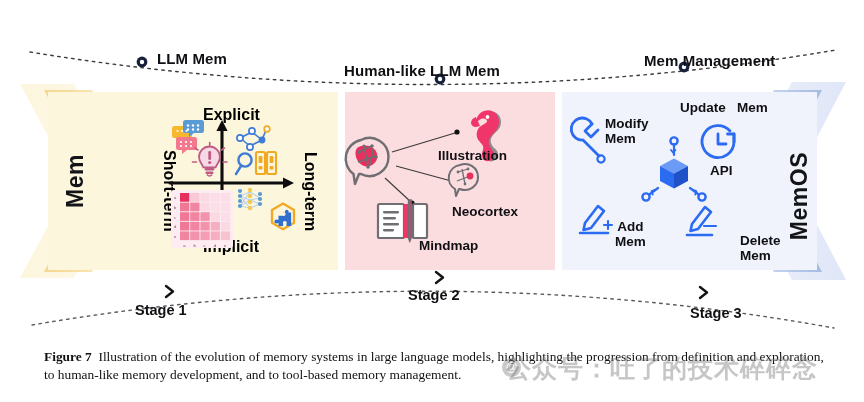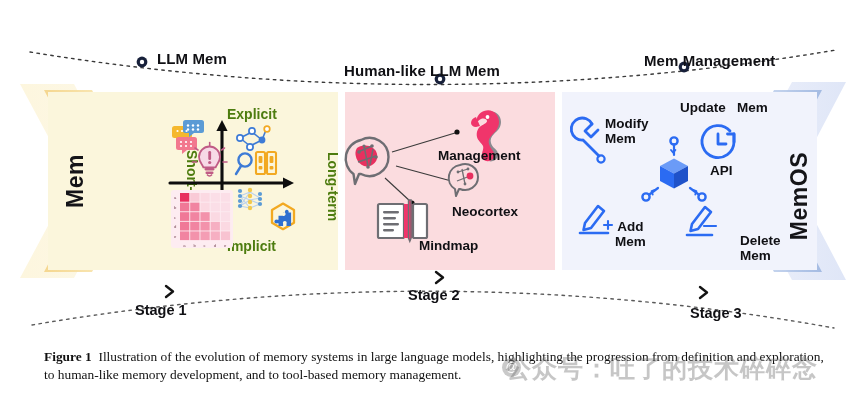--- a/index.html
+++ b/index.html
@@ -24,21 +24,21 @@
   #panel2{left:345px;width:210px;background:#FBDCDF;}
   #panel3{left:562px;width:255px;background:#F1F3FC;}
 
   .side-word{position:absolute;font-weight:bold;color:#141418;
              writing-mode:vertical-rl;transform:rotate(180deg);
              letter-spacing:.5px;}
   #mem-word{left:62px;top:154px;font-size:23px;}
   #memos-word{left:786px;top:152px;font-size:23px;}
 
   
-  .axis-word{position:absolute;font-weight:bold;font-size:14px;color:#4d7c0f;white-space:nowrap;margin-left:24px;}
+  .axis-word{position:absolute;font-weight:bold;font-size:16px;color:#000000;white-space:nowrap;}
   .axis-word.vert{writing-mode:vertical-rl;}
 
   .q-icon{position:absolute;}
 
   
   .s2-label{position:absolute;font-weight:bold;font-size:13.5px;color:#101014;white-space:nowrap;}
   
   .s3-label{position:absolute;font-weight:bold;font-size:13.5px;color:#101014;
             white-space:nowrap;text-align:right;line-height:15px;}
 
@@ -377,21 +377,21 @@
         <g fill="#6E6E73">
           <rect x="383" y="211" width="16" height="2.4" rx="1.1"></rect>
           <rect x="383" y="217" width="13" height="2.4" rx="1.1"></rect>
           <rect x="383" y="223" width="16" height="2.4" rx="1.1"></rect>
           <rect x="383" y="229" width="11" height="2.4" rx="1.1"></rect>
         </g>
         <path d="M408.5 200 l2.6 0 l0 38 l-1.3 3.4 l-1.3 -3.4 Z" fill="#F0356B" stroke="#6E6E73" stroke-width="1.4"></path>
       </g>
     </svg>
 
-    <div class="s2-label" style="left:438px;top:148px;">Management</div>
+    <div class="s2-label" style="left:438px;top:148px;">Illustration</div>
     <div class="s2-label" style="left:452px;top:204px;">Neocortex</div>
     <div class="s2-label" style="left:419px;top:238px;">Mindmap</div>
 
     <svg class="layer" viewBox="0 0 864 340">
 
       <g stroke="#2B6BF2" stroke-width="2.8" fill="none" stroke-linecap="round" stroke-linejoin="round">
         <path d="M592 124 a11 11 0 1 0 -9 16 l16 16"></path>
         <path d="M592 124 l-7 7 l6 6 l7 -7"></path>
         <circle cx="601" cy="159" r="3.6" stroke-width="2.2"></circle>
       </g>
@@ -454,18 +454,18 @@
       <div>Mem</div>
     </div>
     <div class="s3-label" style="left:740px;top:233px;text-align:left;">
       <div>Delete</div>
       <div>Mem</div>
     </div>
 
   </div>
 
   <div id="caption">
-    <b>Figure 1</b><span>&nbsp;&nbsp;</span><span>Illustration of the evolution of memory systems in large language models, highlighting the progression from definition and exploration, to human-like memory development, and to tool-based memory management.</span>
+    <b>Figure 7</b><span>&nbsp;&nbsp;</span><span>Illustration of the evolution of memory systems in large language models, highlighting the progression from definition and exploration, to human-like memory development, and to tool-based memory management.</span>
   </div>
   <div id="wm-badge">@</div>
   <div id="watermark">公众号：吐了的技术碎碎念</div>
 
 </div>
 
 </body></html>

